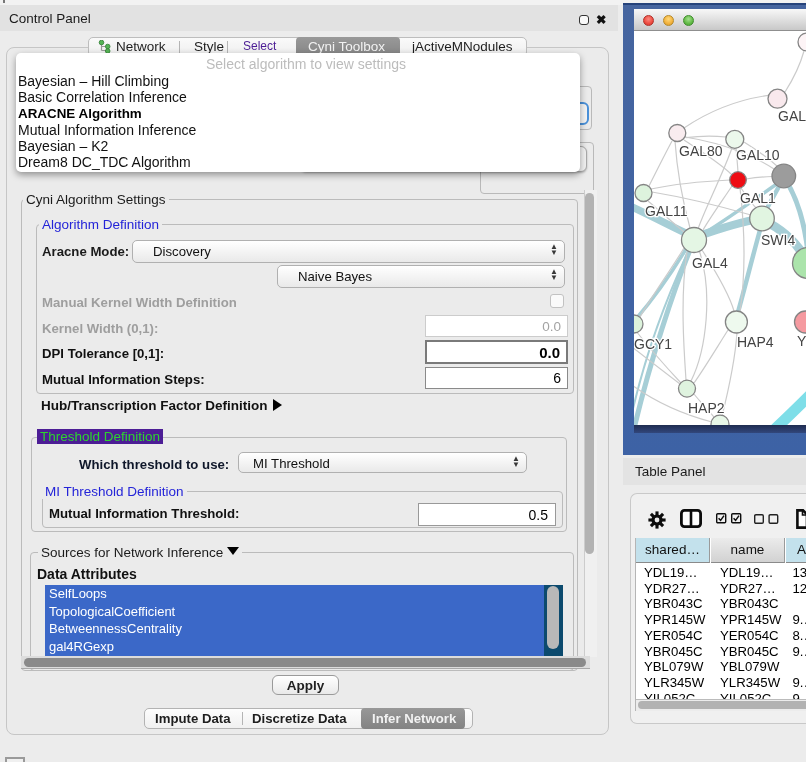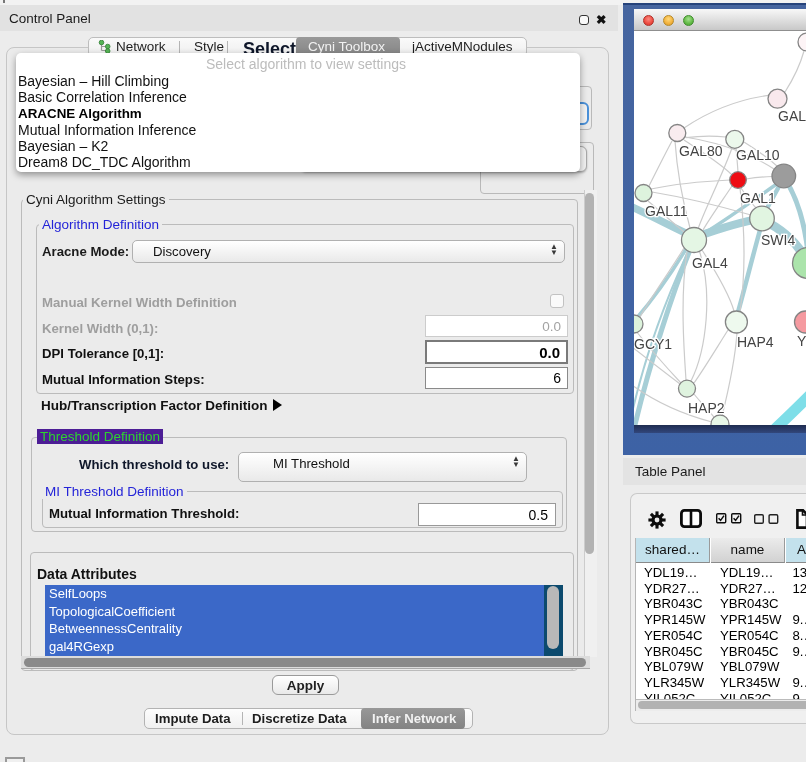--- a/index.html
+++ b/index.html
@@ -26,67 +26,69 @@
 <svg class="abs" style="left:98px;top:40px;" width="13" height="13" viewBox="0 0 13 13">
  <path d="M3.5 3 L3.5 10.5 M3.5 6.5 L9 6.5 M3.5 10.5 L9 10.5" stroke="#999" stroke-width="1.2" fill="none"></path>
  <circle cx="3.5" cy="2.5" r="2.3" fill="#55b455" stroke="#2e7d32" stroke-width="0.8"></circle>
  <circle cx="9.7" cy="6.5" r="2.3" fill="#55b455" stroke="#2e7d32" stroke-width="0.8"></circle>
  <circle cx="9.7" cy="11" r="2.3" fill="#55b455" stroke="#2e7d32" stroke-width="0.8"></circle>
 </svg>
 <div class="abs" style="left:116px;top:39px;font-size:13.5px;color:#1e1e1e;">Network</div>
 <div class="abs" style="left:179px;top:41px;width:1px;height:12px;background:#b4b4b4;"></div>
 <div class="abs" style="left:194px;top:39px;font-size:13.5px;color:#1e1e1e;">Style</div>
 <div class="abs" style="left:227px;top:41px;width:1px;height:12px;background:#b4b4b4;"></div>
-<div class="abs" style="left:243px;top:39px;font-size:18px;color:#0f172a;font-weight:bold;">Select</div>
+<div class="abs" style="left:243px;top:39px;font-size:12px;color:#4c1d95;">Select</div>
 <div class="abs" style="left:308px;top:39px;font-size:13.5px;color:#f2f2f2;">Cyni Toolbox</div>
 <div class="abs" style="left:412px;top:39px;font-size:13.5px;color:#1e1e1e;">jActiveMNodules</div>
 </div>
 
 <div class="abs" style="left:6px;top:47px;width:603px;height:688px;background:#ebebeb;border:1px solid #c6c6c6;border-radius:8px;"></div>
 
 <div class="abs" style="left:480px;top:86px;width:112px;height:44px;border:1px solid #b9b9b9;border-radius:4px;"></div>
 <div class="abs" style="left:480px;top:142px;width:114px;height:52px;border:1px solid #b9b9b9;border-radius:4px;background:#ebebeb;"></div>
 <div class="abs" style="left:300px;top:146px;width:287px;height:26px;border:1px solid #a8a8a8;border-radius:6px;background:#f2f2f2;box-shadow:0 1px 2px rgba(0,0,0,0.25);"></div>
 <div class="abs" style="left:300px;top:101.5px;width:288.5px;height:23.5px;border:2.5px solid #4a90d8;border-radius:6px;background:#f4f4f4;"></div>
 
 <div class="abs" style="left:21px;top:199px;width:557px;height:472px;border:1px solid #bbb;border-radius:4px;"></div>
 <div class="abs" style="left:23px;top:192px;font-size:13.5px;color:#1b1b1b;background:#ebebeb;padding:0 3px;">Cyni Algorithm Settings</div>
 
 <div class="abs" style="left:36px;top:224px;width:538px;height:170px;border:1px solid #bbb;border-radius:4px;"></div>
 <div class="abs" style="left:39px;top:217px;font-size:13.5px;color:#2424d8;background:#ebebeb;padding:0 3px;">Algorithm Definition</div>
 
 <div class="abs b" style="left:42px;top:244px;font-size:13.2px;color:#1b1b1b;">Aracne Mode:</div>
 <div class="combo" style="left:132px;top:240px;width:433px;height:23px;"><span style="margin-left:20px;">Discovery</span></div>
+<div class="combo" style="left:277px;top:265px;width:288px;height:23px;"><span style="margin-left:20px;">Naive Bayes</span></div>
 
 <div class="abs b" style="left:42px;top:295px;font-size:13.2px;color:#9e9e9e;">Manual Kernel Width Definition</div>
 <div class="abs" style="left:550px;top:294px;width:14px;height:14px;border:1px solid #c2c2c2;border-radius:3px;background:#fafafa;"></div>
 
 <div class="abs b" style="left:42px;top:321px;font-size:13.2px;color:#9e9e9e;">Kernel Width (0,1):</div>
 <div class="abs" style="left:425px;top:315px;width:143px;height:22px;border:1px solid #ccc;background:#fff;font-size:13.5px;color:#a3a3a3;text-align:right;padding:3px 6px 0 0;">0.0</div>
 
 <div class="abs b" style="left:42px;top:346px;font-size:13.2px;color:#111;">DPI Tolerance [0,1]:</div>
 <div class="abs b" style="left:425px;top:340px;width:143px;height:24px;border:2px solid #7a7a7a;background:#fff;font-size:15px;color:#000;text-align:right;padding:2px 6px 0 0;">0.0</div>
 
 <div class="abs b" style="left:42px;top:372px;font-size:13.2px;color:#111;">Mutual Information Steps:</div>
 <div class="abs" style="left:425px;top:367px;width:143px;height:22px;border:1.5px solid #8a8a8a;background:#fff;font-size:14px;color:#000;text-align:right;padding:2px 6px 0 0;">6</div>
 
 <div class="abs b" style="left:41px;top:398px;font-size:13.5px;color:#111;">Hub/Transcription Factor Definition</div>
 <div class="abs" style="left:273px;top:399px;width:0;height:0;border-left:9px solid #000;border-top:6px solid transparent;border-bottom:6px solid transparent;"></div>
 
 <div class="abs" style="left:31px;top:437px;width:536px;height:95px;border:1px solid #bbb;border-radius:4px;"></div>
 <div class="abs" style="left:37px;top:429px;font-size:13.5px;color:#2ed42e;background:#4c1d95;padding:0 3px;">Threshold Definition</div>
 <div class="abs b" style="left:79px;top:457px;font-size:13.2px;color:#0f172a;">Which threshold to use:</div>
-<div class="combo" style="left:238px;top:452px;width:289px;height:30px;padding-left:20px;"><span style="margin-left:14px;">MI Threshold</span></div>
+<div class="combo" style="left:238px;top:452px;width:289px;height:21px;"><span style="margin-left:14px;">MI Threshold</span></div>
 
 <div class="abs" style="left:42px;top:491px;width:521px;height:37px;border:1px solid #bbb;border-radius:4px;"></div>
 <div class="abs" style="left:42px;top:484px;font-size:13.5px;color:#2424d8;background:#ebebeb;padding:0 3px;">MI Threshold Definition</div>
 <div class="abs b" style="left:49px;top:506px;font-size:13.2px;color:#111;">Mutual Information Threshold:</div>
 <div class="abs" style="left:418px;top:503px;width:138px;height:23px;border:1px solid #999;background:#fff;font-size:14px;color:#000;text-align:right;padding:3px 7px 0 0;">0.5</div>
 
 <div class="abs" style="left:30px;top:552px;width:544px;height:119px;border:1px solid #bbb;border-radius:4px;"></div>
+<div class="abs" style="left:38px;top:545px;font-size:13.5px;color:#1b1b1b;background:#ebebeb;padding:0 3px;">Sources for Network Inference <span style="display:inline-block;width:0;height:0;border-top:8px solid #000;border-left:6px solid transparent;border-right:6px solid transparent;vertical-align:2px;"></span></div>
 <div class="abs b" style="left:37px;top:566px;font-size:14px;color:#111;">Data Attributes</div>
 
 <div class="abs" style="left:45px;top:585px;width:518px;height:71px;background:#0c4a6e;overflow:hidden;">
  <div style="position:absolute;left:0;top:0;width:499px;height:71px;background:#3b68c8;"></div>
  <div style="position:absolute;left:4px;top:1px;color:#fff;font-size:13px;">SelfLoops</div>
  <div style="position:absolute;left:4px;top:18.5px;color:#fff;font-size:13px;">TopologicalCoefficient</div>
  <div style="position:absolute;left:4px;top:36px;color:#fff;font-size:13px;">BetweennessCentrality</div>
  <div style="position:absolute;left:4px;top:53.5px;color:#fff;font-size:13px;">gal4RGexp</div>
  <div style="position:absolute;left:502px;top:1px;width:12px;height:63px;background:#b8b8b8;border-radius:6px;"></div>
 </div>

